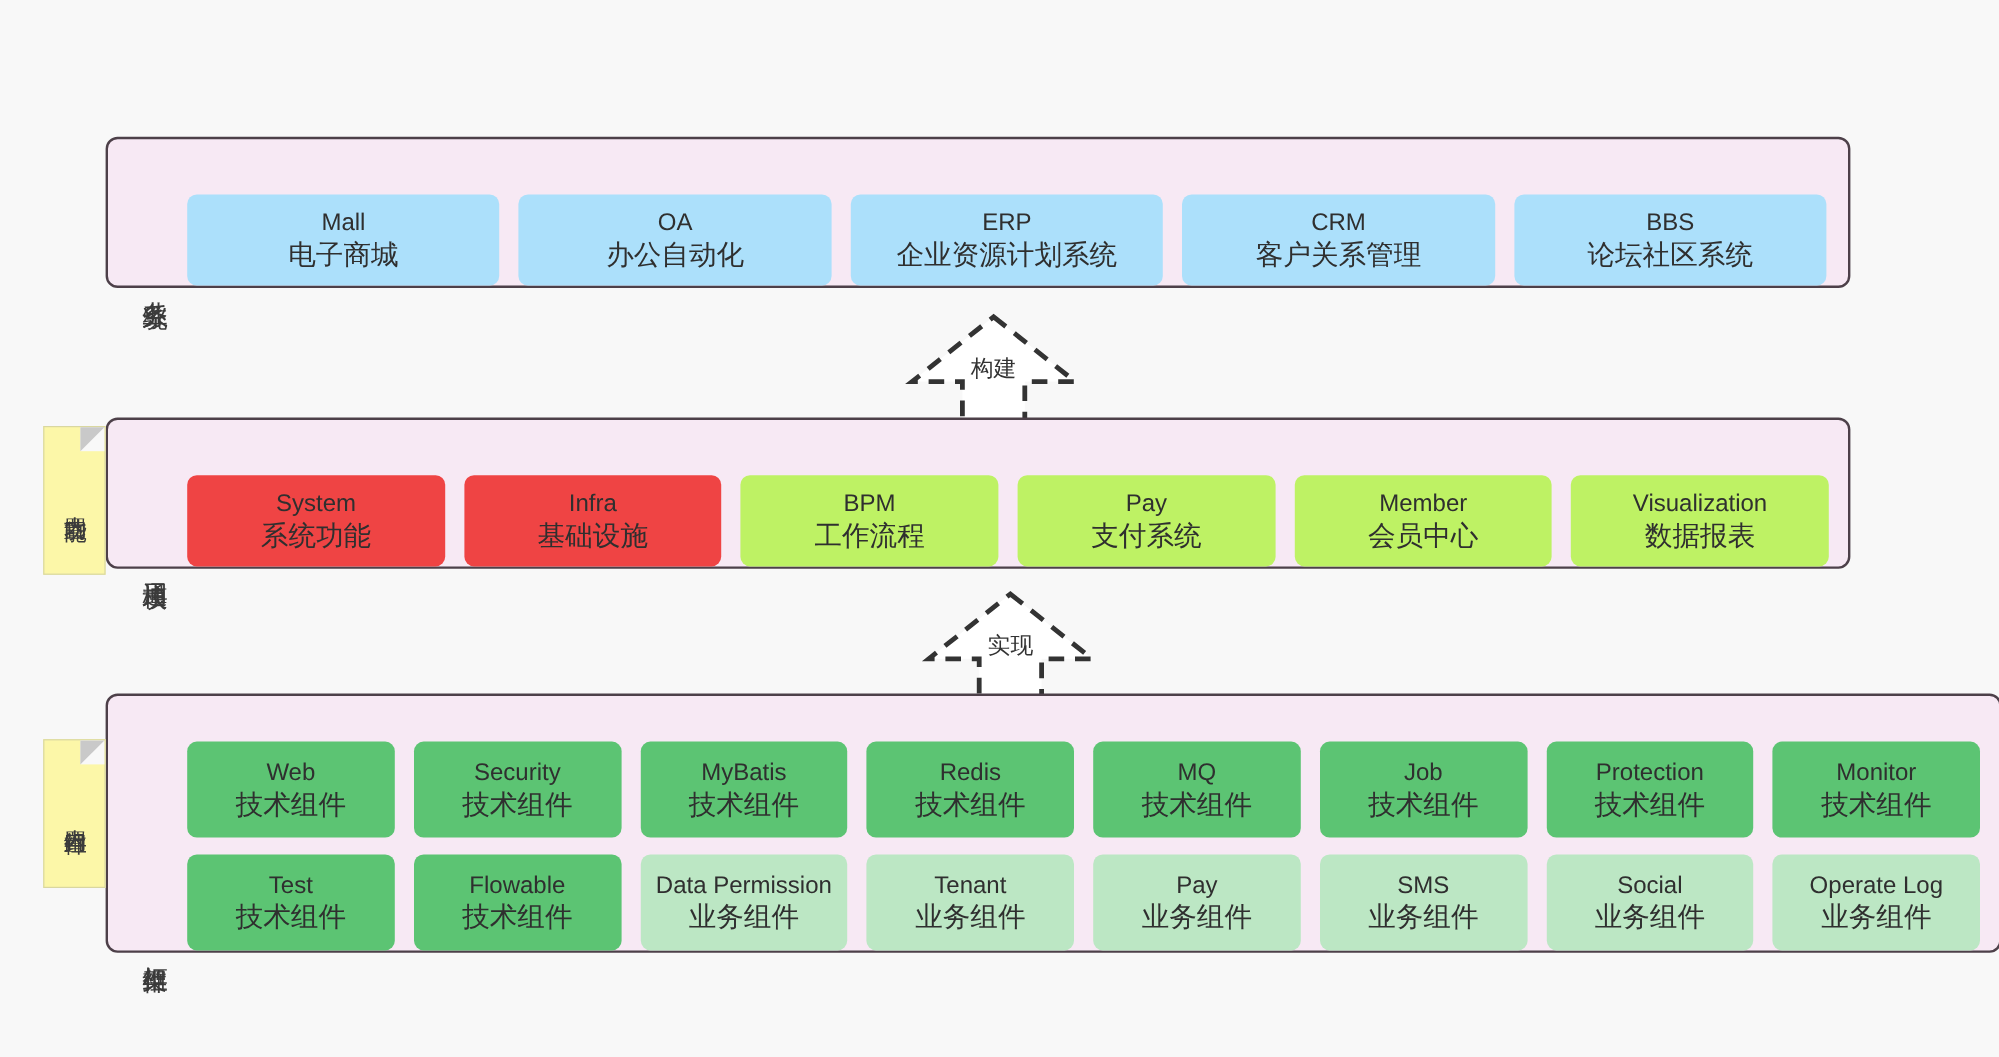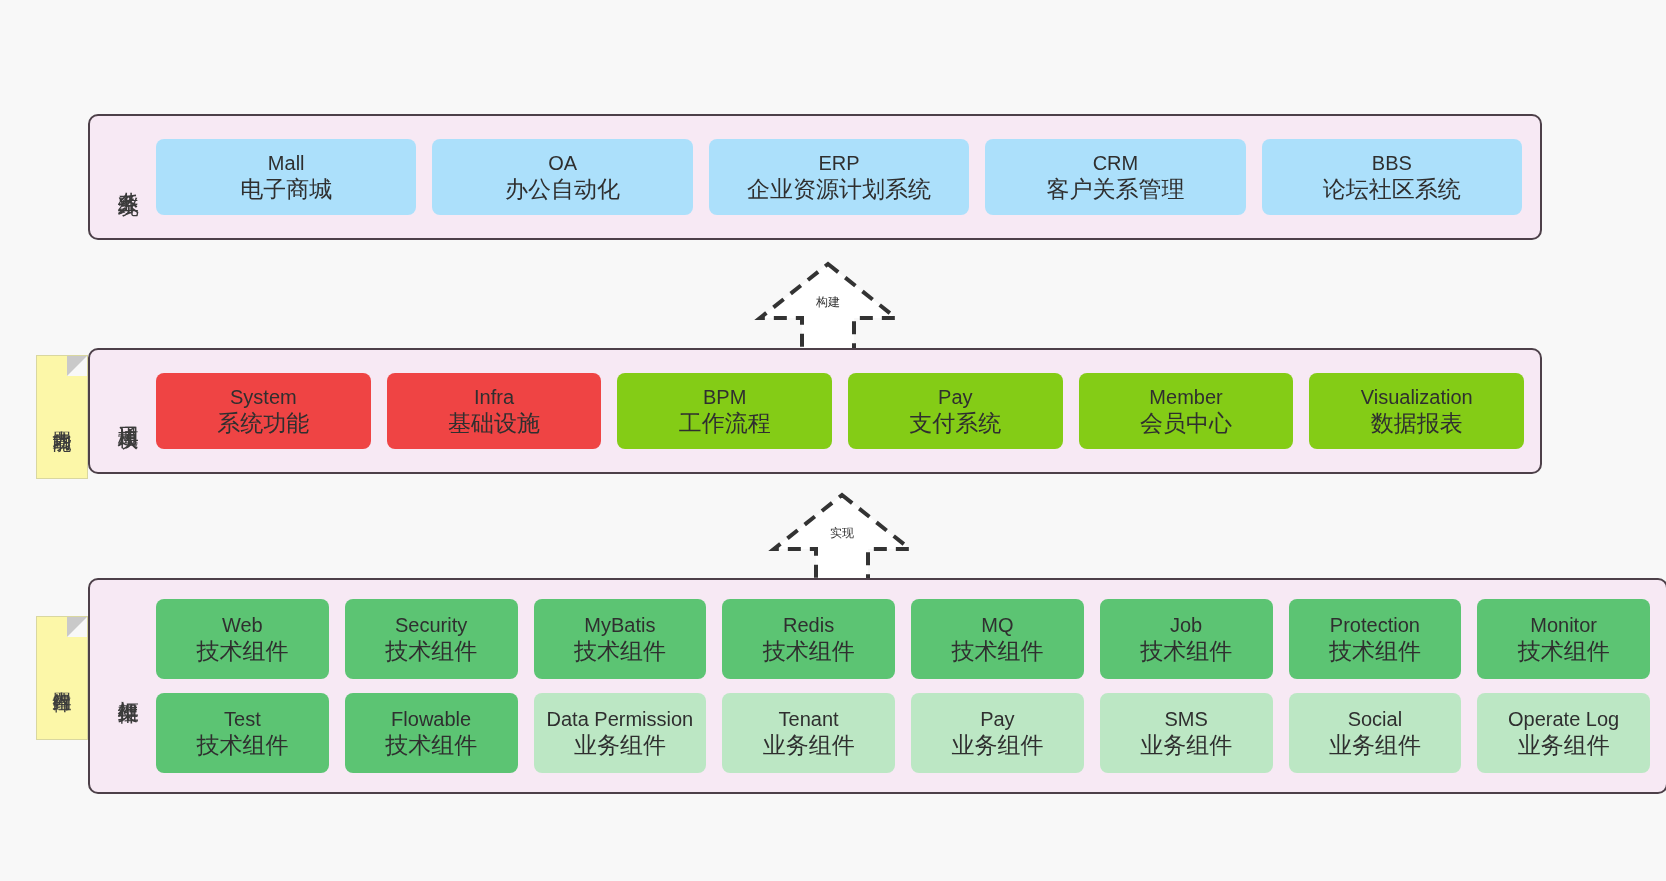--- a/index.html
+++ b/index.html
@@ -17,21 +17,21 @@
   }
 
   
   .layer {
     position: absolute;
     box-sizing: border-box;
     background: #f7e9f4;
     border: 2px solid #4d4049;
     border-radius: 10px;
     display: flex;
-    align-items: center;
+    align-items: flex-end;
     padding-left: 16px;
   }
 
   .layer-title {
     flex: 0 0 auto;
     width: 44px;
     display: flex;
     align-items: center;
     justify-content: center;
     font-size: 21px;
@@ -76,21 +76,21 @@
     line-height: 1.22;
   }
   .card .cn {
     font-size: 23px;
     line-height: 1.22;
   }
 
   
   .c-blue       { background: #ace0fb; }
   .c-red        { background: #ef4444; }
-  .c-pink       { background: #84cc16; }
+  .c-pink       { background: #bef264; }
   .c-green      { background: #5cc473; }
   .c-lightgreen { background: #bce7c4; }
 
   
   #layer-business  { left: 88px;  top: 114px; width: 1454px; height: 126px; }
   #layer-business .layer-body { padding-right: 18px; }
   #layer-business .card { height: 76px; }
 
   #layer-modules   { left: 88px;  top: 348px; width: 1454px; height: 126px; }
   #layer-modules .card { height: 76px; }
@@ -133,21 +133,21 @@
     position: absolute;
     width: 160px;
     height: 100px;
   }
   .arrow svg { display: block; }
   .arrow .arrow-label {
     position: absolute;
     left: 50%;
     transform: translateX(-50%);
     top: 38px;
-    font-size: 12px;
+    font-size: 19px;
     color: #333333;
     background: transparent;
     white-space: nowrap;
     user-select: none;
   }
   #arrow-build   { left: 748px; top: 256px; }
   #arrow-realize { left: 762px; top: 487px; }
 </style>
 </head>
 <body>

